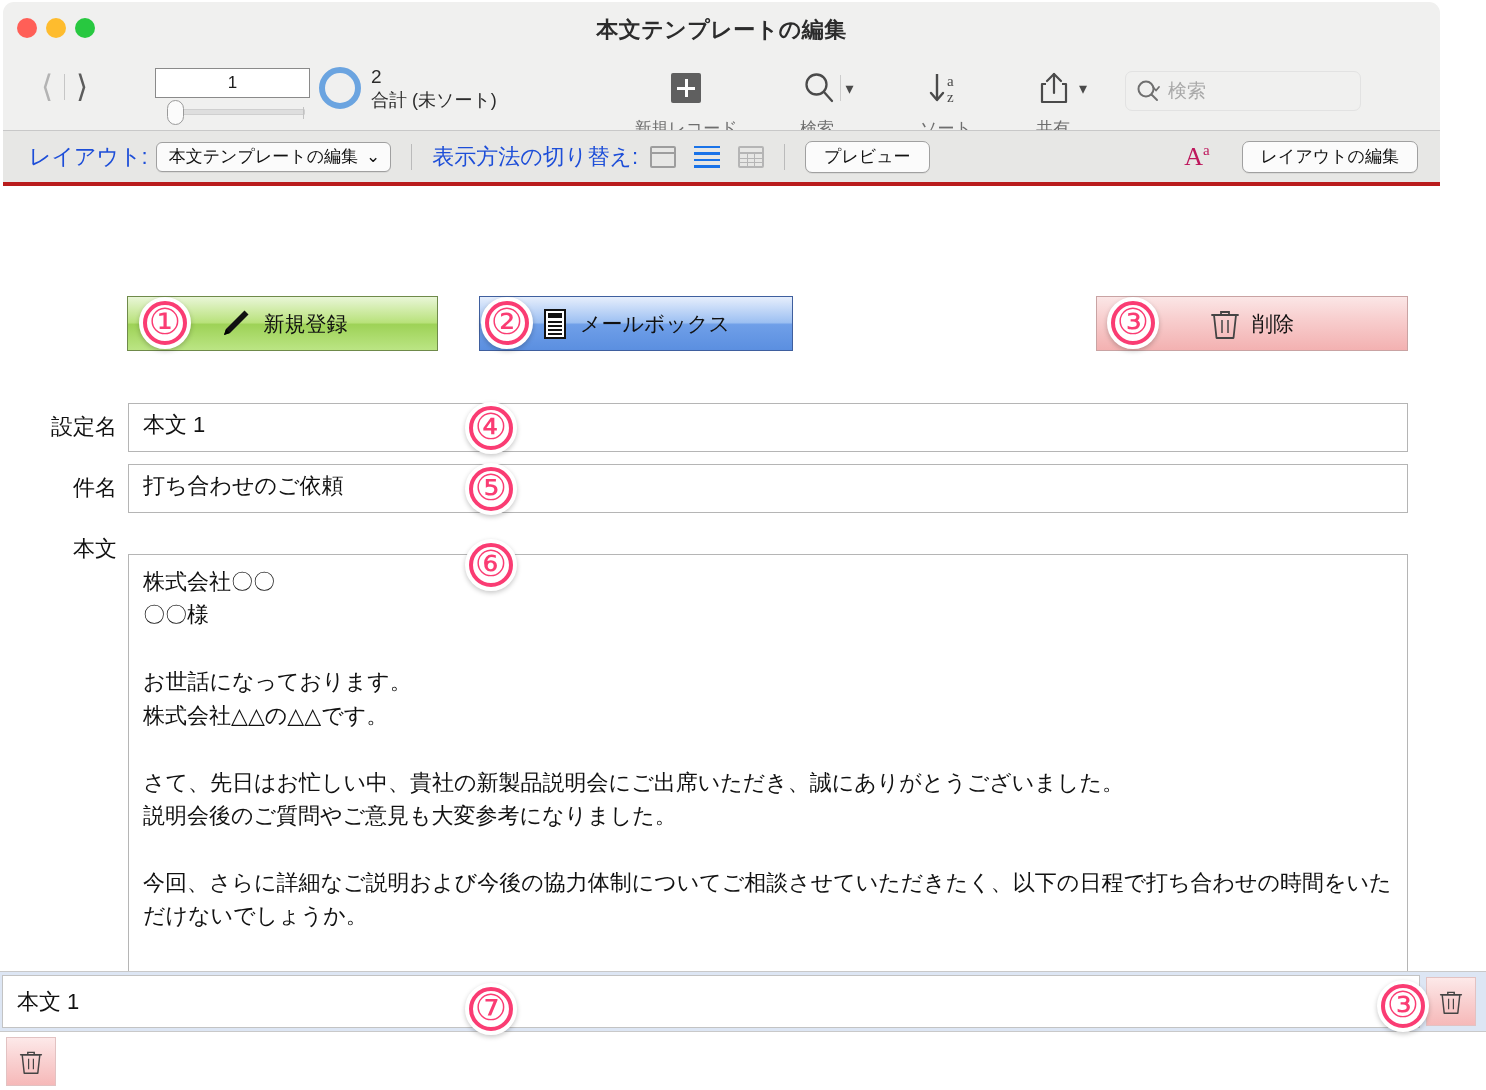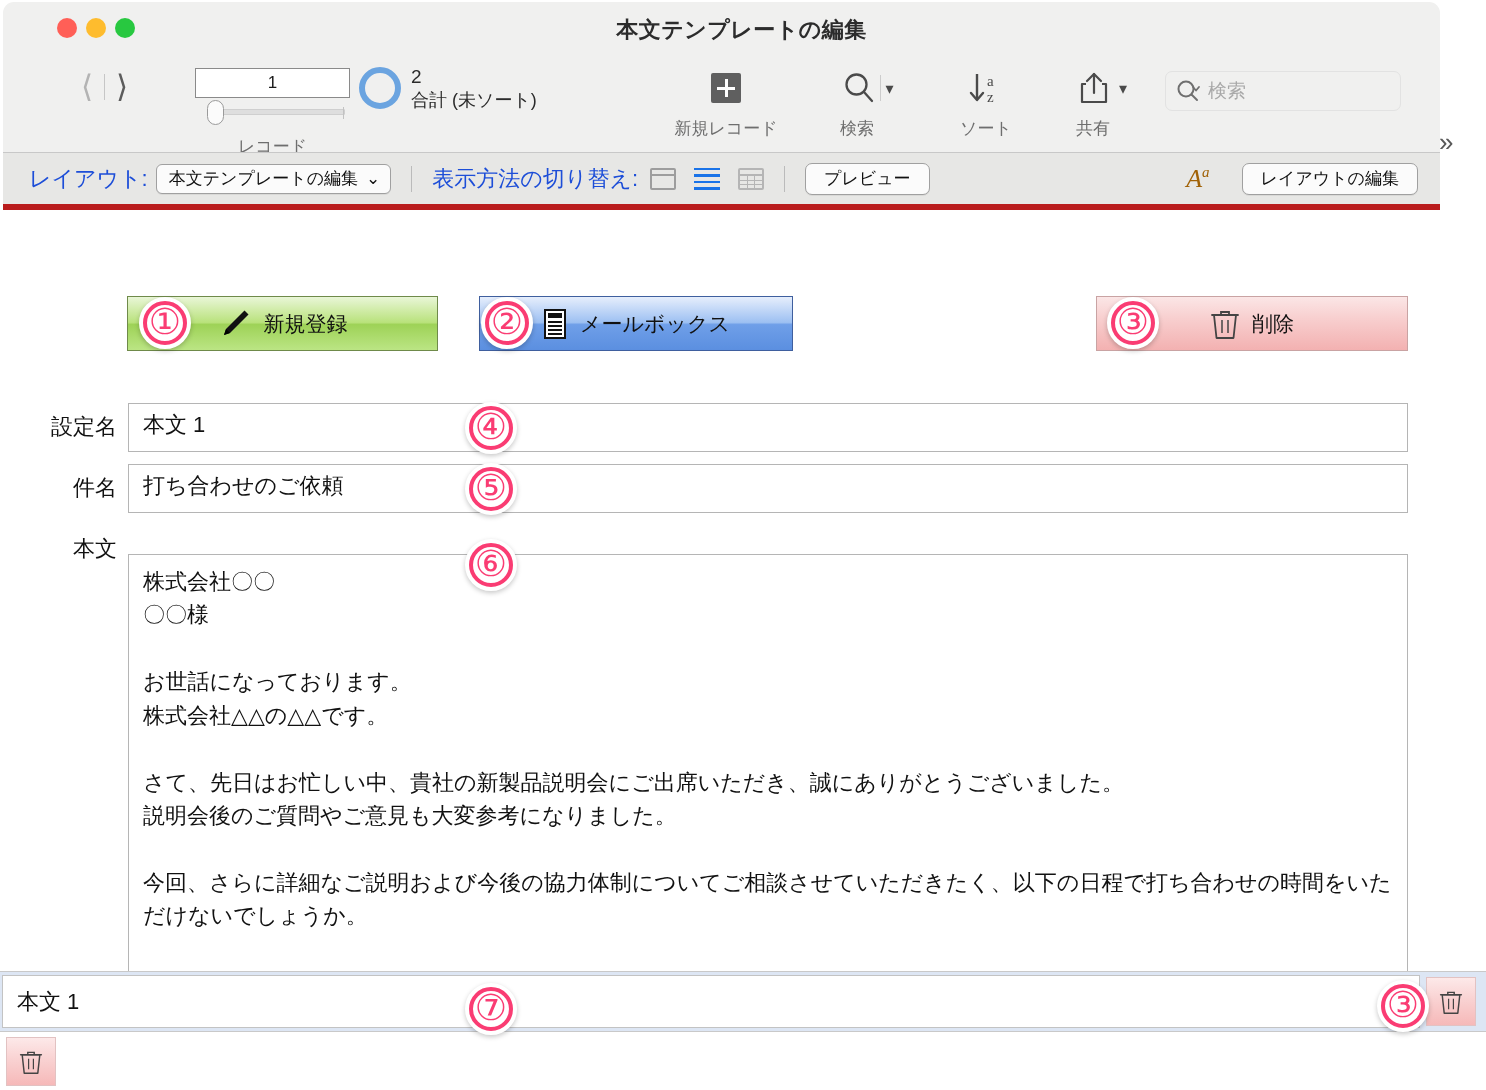--- a/index.html
+++ b/index.html
@@ -7,25 +7,24 @@
     width: 1486px; height: 1090px;
     background: #ffffff;
     font-family: "Liberation Sans", "DejaVu Sans", sans-serif;
     overflow: hidden;
   }
   #root { position: relative; width: 1486px; height: 1090px; }
 
   
   .window {
     position: absolute; left: 3px; top: 2px;
-    width: 1437px; height: 208px;
+    width: 1437px; height: 184px;
     background: #f0f0ef;
     border-top-left-radius: 11px; border-top-right-radius: 11px;
-    border-bottom: 6px solid #b91c1c;
-    padding-left: 40px;
+    border-bottom: 4px solid #b91c1c;
   }
   .titlebar { position: relative; height: 155px; }
   .traffic { position: absolute; top: 16px; left: 14px; display: flex; gap: 9px; }
   .light { width: 20px; height: 20px; border-radius: 50%; }
   .light.red    { background: #ff5f57; }
   .light.yellow { background: #febc2e; }
   .light.green  { background: #28c840; }
   .win-title {
     position: absolute; left: 0; right: 0; top: 13px;
     text-align: center; font-size: 22px; font-weight: bold; color: #2c2c2c;
@@ -119,21 +118,21 @@
   .vi-list { display: flex; flex-direction: column; justify-content: center; gap: 4px; }
   .vi-list i { display: block; height: 3px; background: #1a73e8; }
   .vi-table { border: 2px solid #b5b5b5; border-radius: 2px; position: relative; overflow: hidden; }
   .vi-table i { position: absolute; background: #b5b5b5; }
   .pillbtn {
     height: 32px; padding: 0 18px; background: #fbfbfb;
     border: 1px solid #a0a0a0; border-radius: 7px;
     display: flex; align-items: center; font-size: 17px; color: #111;
     box-shadow: 0 1px 0 rgba(0,0,0,.06);
   }
-  .aa { font-size: 26px; color: #a16207; font-family: "Liberation Serif", serif; font-style: italic; }
+  .aa { font-size: 26px; color: #be185d; font-family: "Liberation Serif", serif; }
   .aa sup { font-size: 15px; }
 
   .actbtn {
     position: absolute; border: 1px solid #7a7a7a;
     display: flex; align-items: center; justify-content: center; gap: 12px;
     font-size: 21px; color: #111;
   }
   .btn-new {
     left: 127px; top: 296px; width: 311px; height: 55px;
     background: linear-gradient(to bottom, #e9f6d7 0%, #b9e27c 48%, #9ed257 52%, #bbe584 100%);

